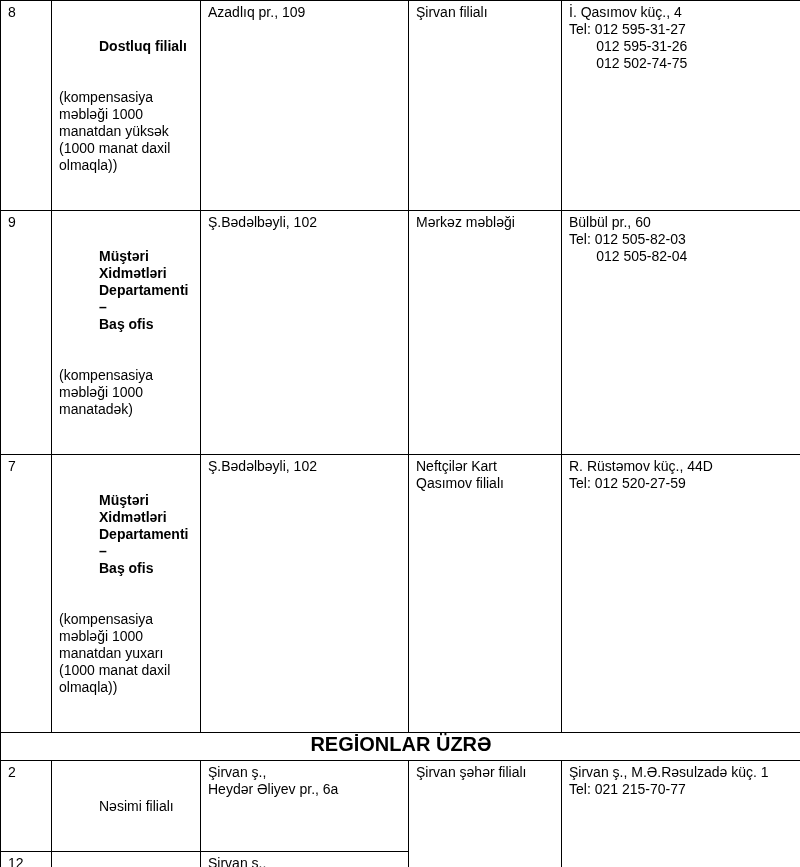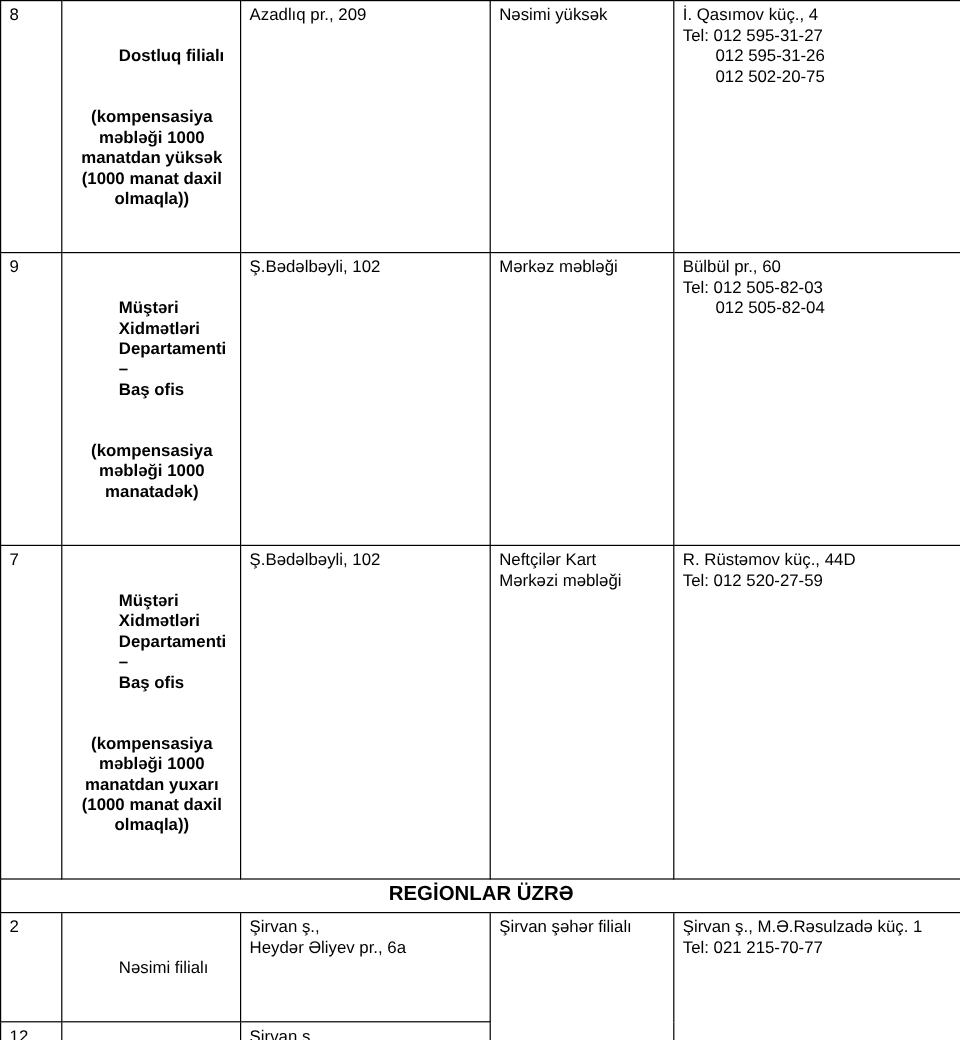--- a/index.html
+++ b/index.html
@@ -28,33 +28,32 @@
   }
   td.num-cell {
     padding-left: 12px;
   }
   td.name-cell .bname {
     display: block;
     padding-left: 40px;
   }
   td.name-cell .bnote {
     display: block;
-    font-weight: bold;
-    text-align: center;
+    font-weight: normal;
   }
   tr.r8 td.name-cell .bname,
   tr.r9 td.name-cell .bname,
   tr.r10 td.name-cell .bname {
     font-weight: bold;
   }
   td.section-cell {
     text-align: center;
     vertical-align: middle;
     font-weight: bold;
-    font-size: 17px;
+    font-size: 20px;
     padding: 2px;
   }
   td.vmid {
     vertical-align: middle;
   }
 </style>
 </head>
 <body>
 
 <table class="branch-table">
@@ -70,26 +69,26 @@
     <tr class="r8" style="height:111px">
       <td class="num-cell">8</td>
       <td class="name-cell">
         <span class="bname">Dostluq filialı</span>
         <span class="bnote">(kompensasiya
 məbləği 1000
 manatdan yüksək
 (1000 manat daxil
 olmaqla))</span>
       </td>
-      <td>Azadlıq pr., 209</td>
-      <td>Nəsimi yüksək</td>
+      <td>Azadlıq pr., 109</td>
+      <td>Şirvan filialı</td>
       <td>İ. Qasımov küç., 4
 Tel: 012 595-31-27
        012 595-31-26
-       012 502-20-75</td>
+       012 502-74-75</td>
     </tr>
 
     <tr class="r9" style="height:132px">
       <td class="num-cell">9</td>
       <td class="name-cell">
         <span class="bname">Müştəri Xidmətləri
 Departamenti –
 Baş ofis</span>
         <span class="bnote">(kompensasiya
 məbləği 1000
@@ -109,21 +108,21 @@
 Departamenti –
 Baş ofis</span>
         <span class="bnote">(kompensasiya
 məbləği 1000
 manatdan yuxarı
 (1000 manat daxil
 olmaqla))</span>
       </td>
       <td>Ş.Bədəlbəyli, 102</td>
       <td>Neftçilər Kart
-Mərkəzi məbləği</td>
+Qasımov filialı</td>
       <td>R. Rüstəmov küç., 44D
 Tel: 012 520-27-59</td>
     </tr>
 
     <tr style="height:28px">
       <td class="section-cell" colspan="5">REGİONLAR ÜZRƏ</td>
     </tr>
 
     <tr style="height:70px">
       <td class="num-cell">2</td>

